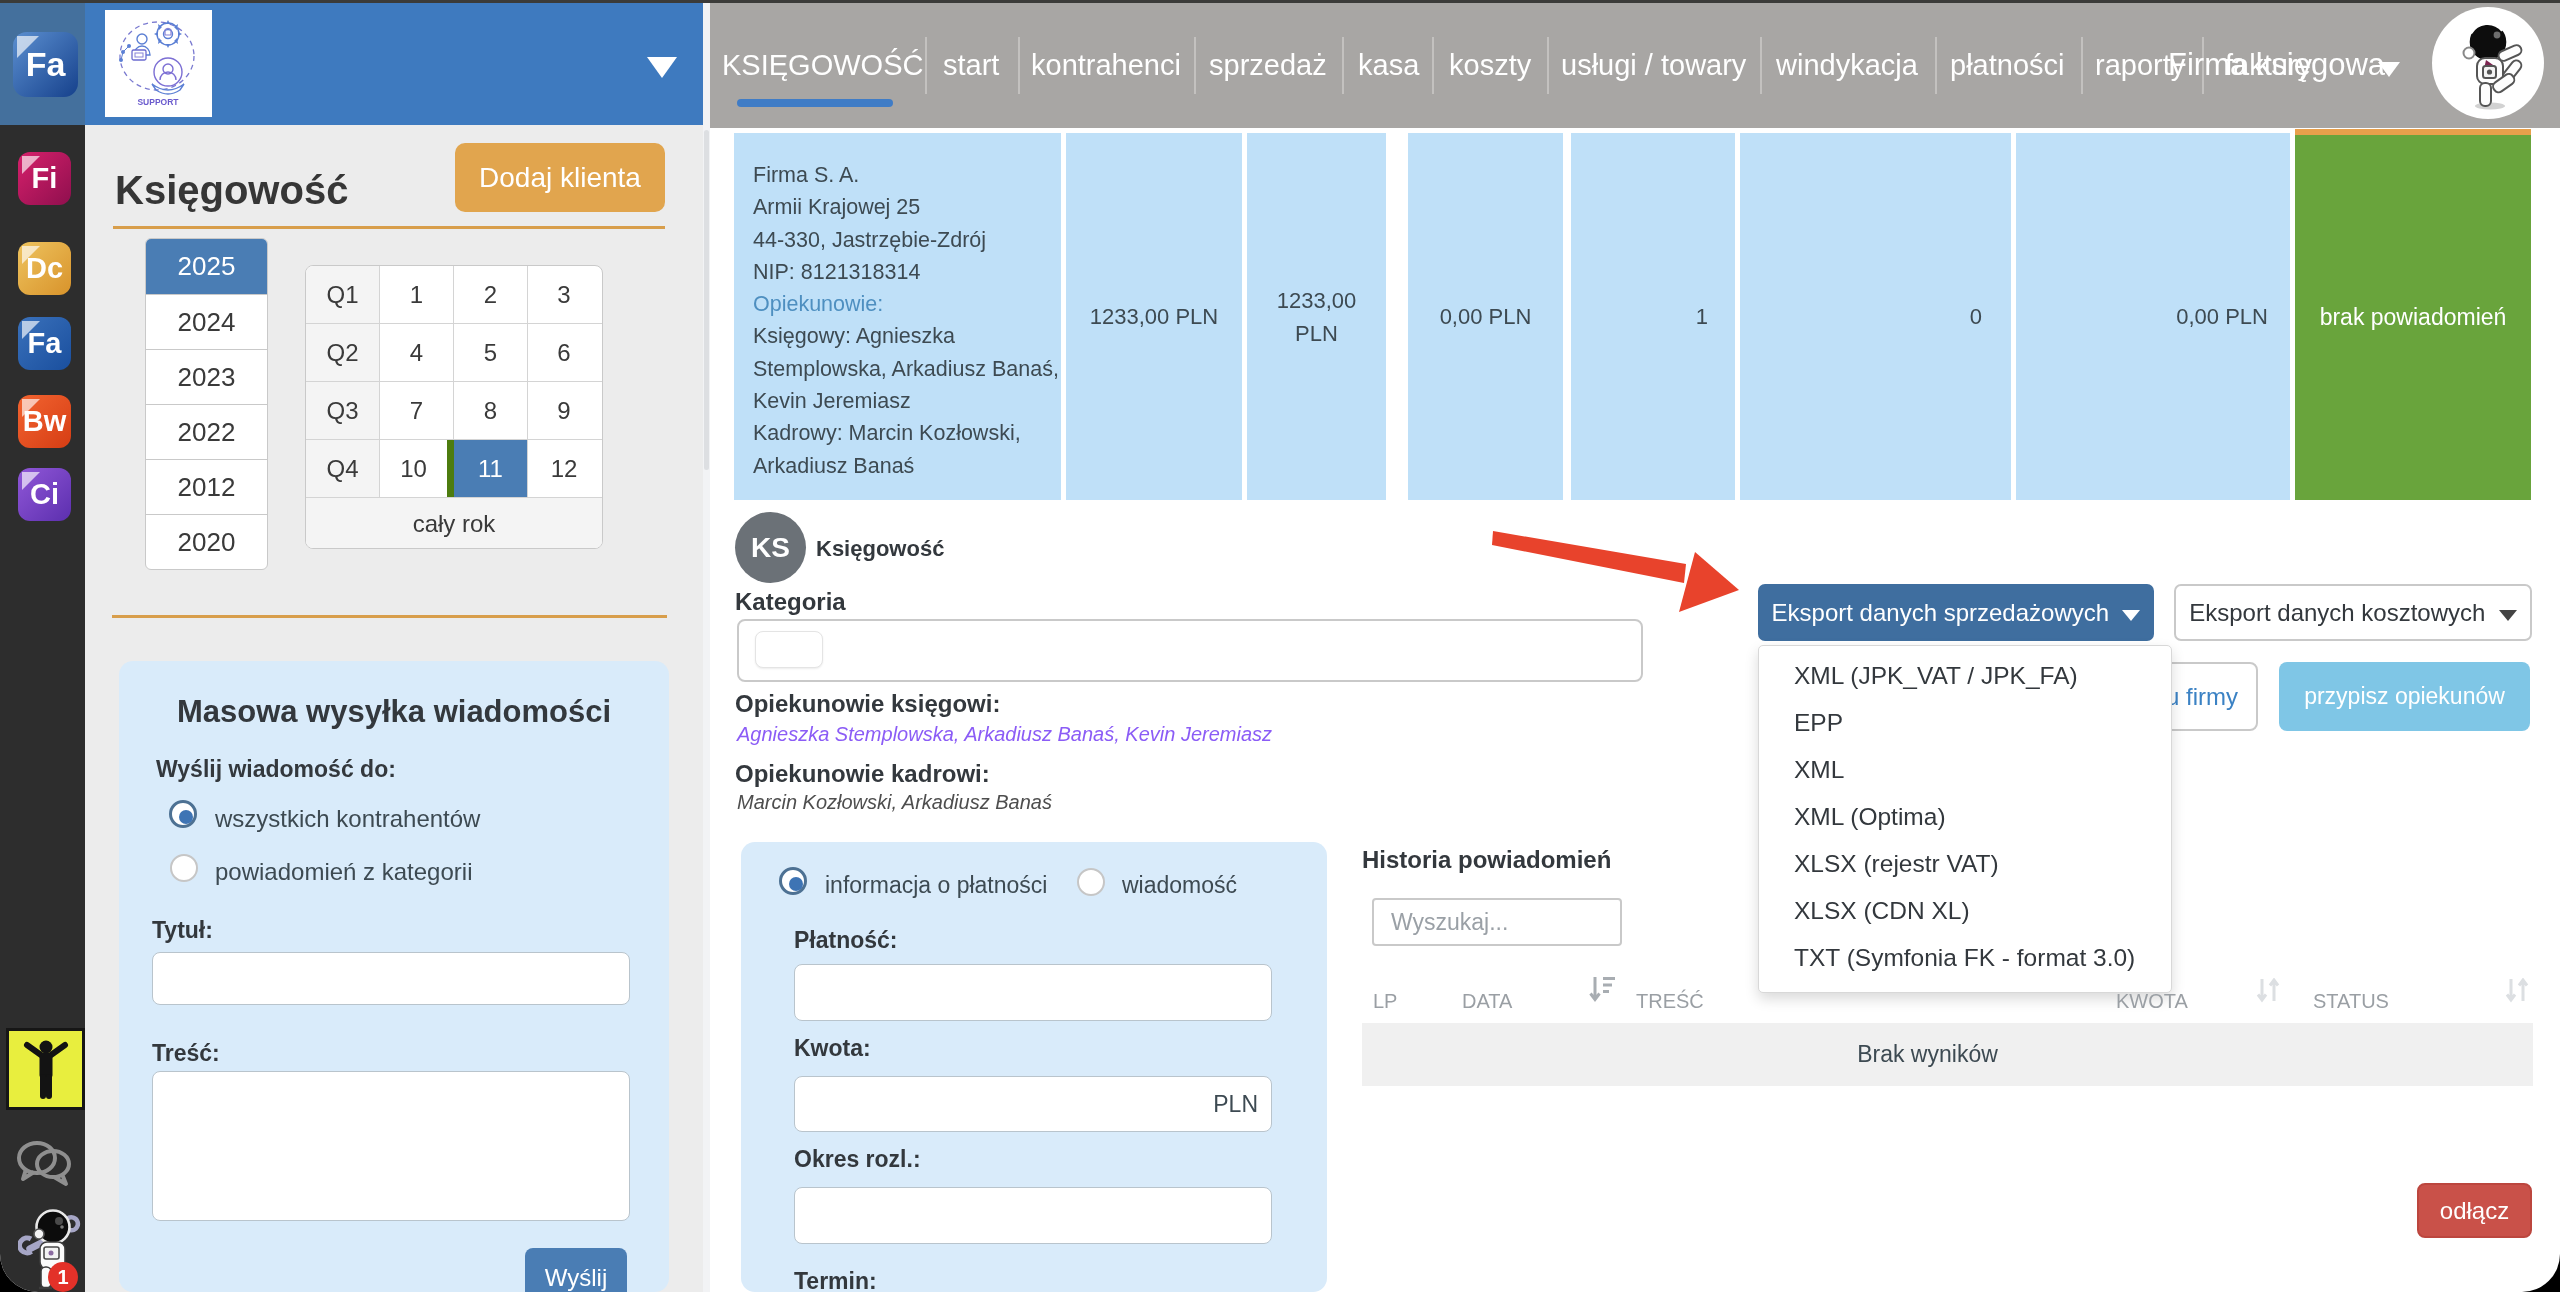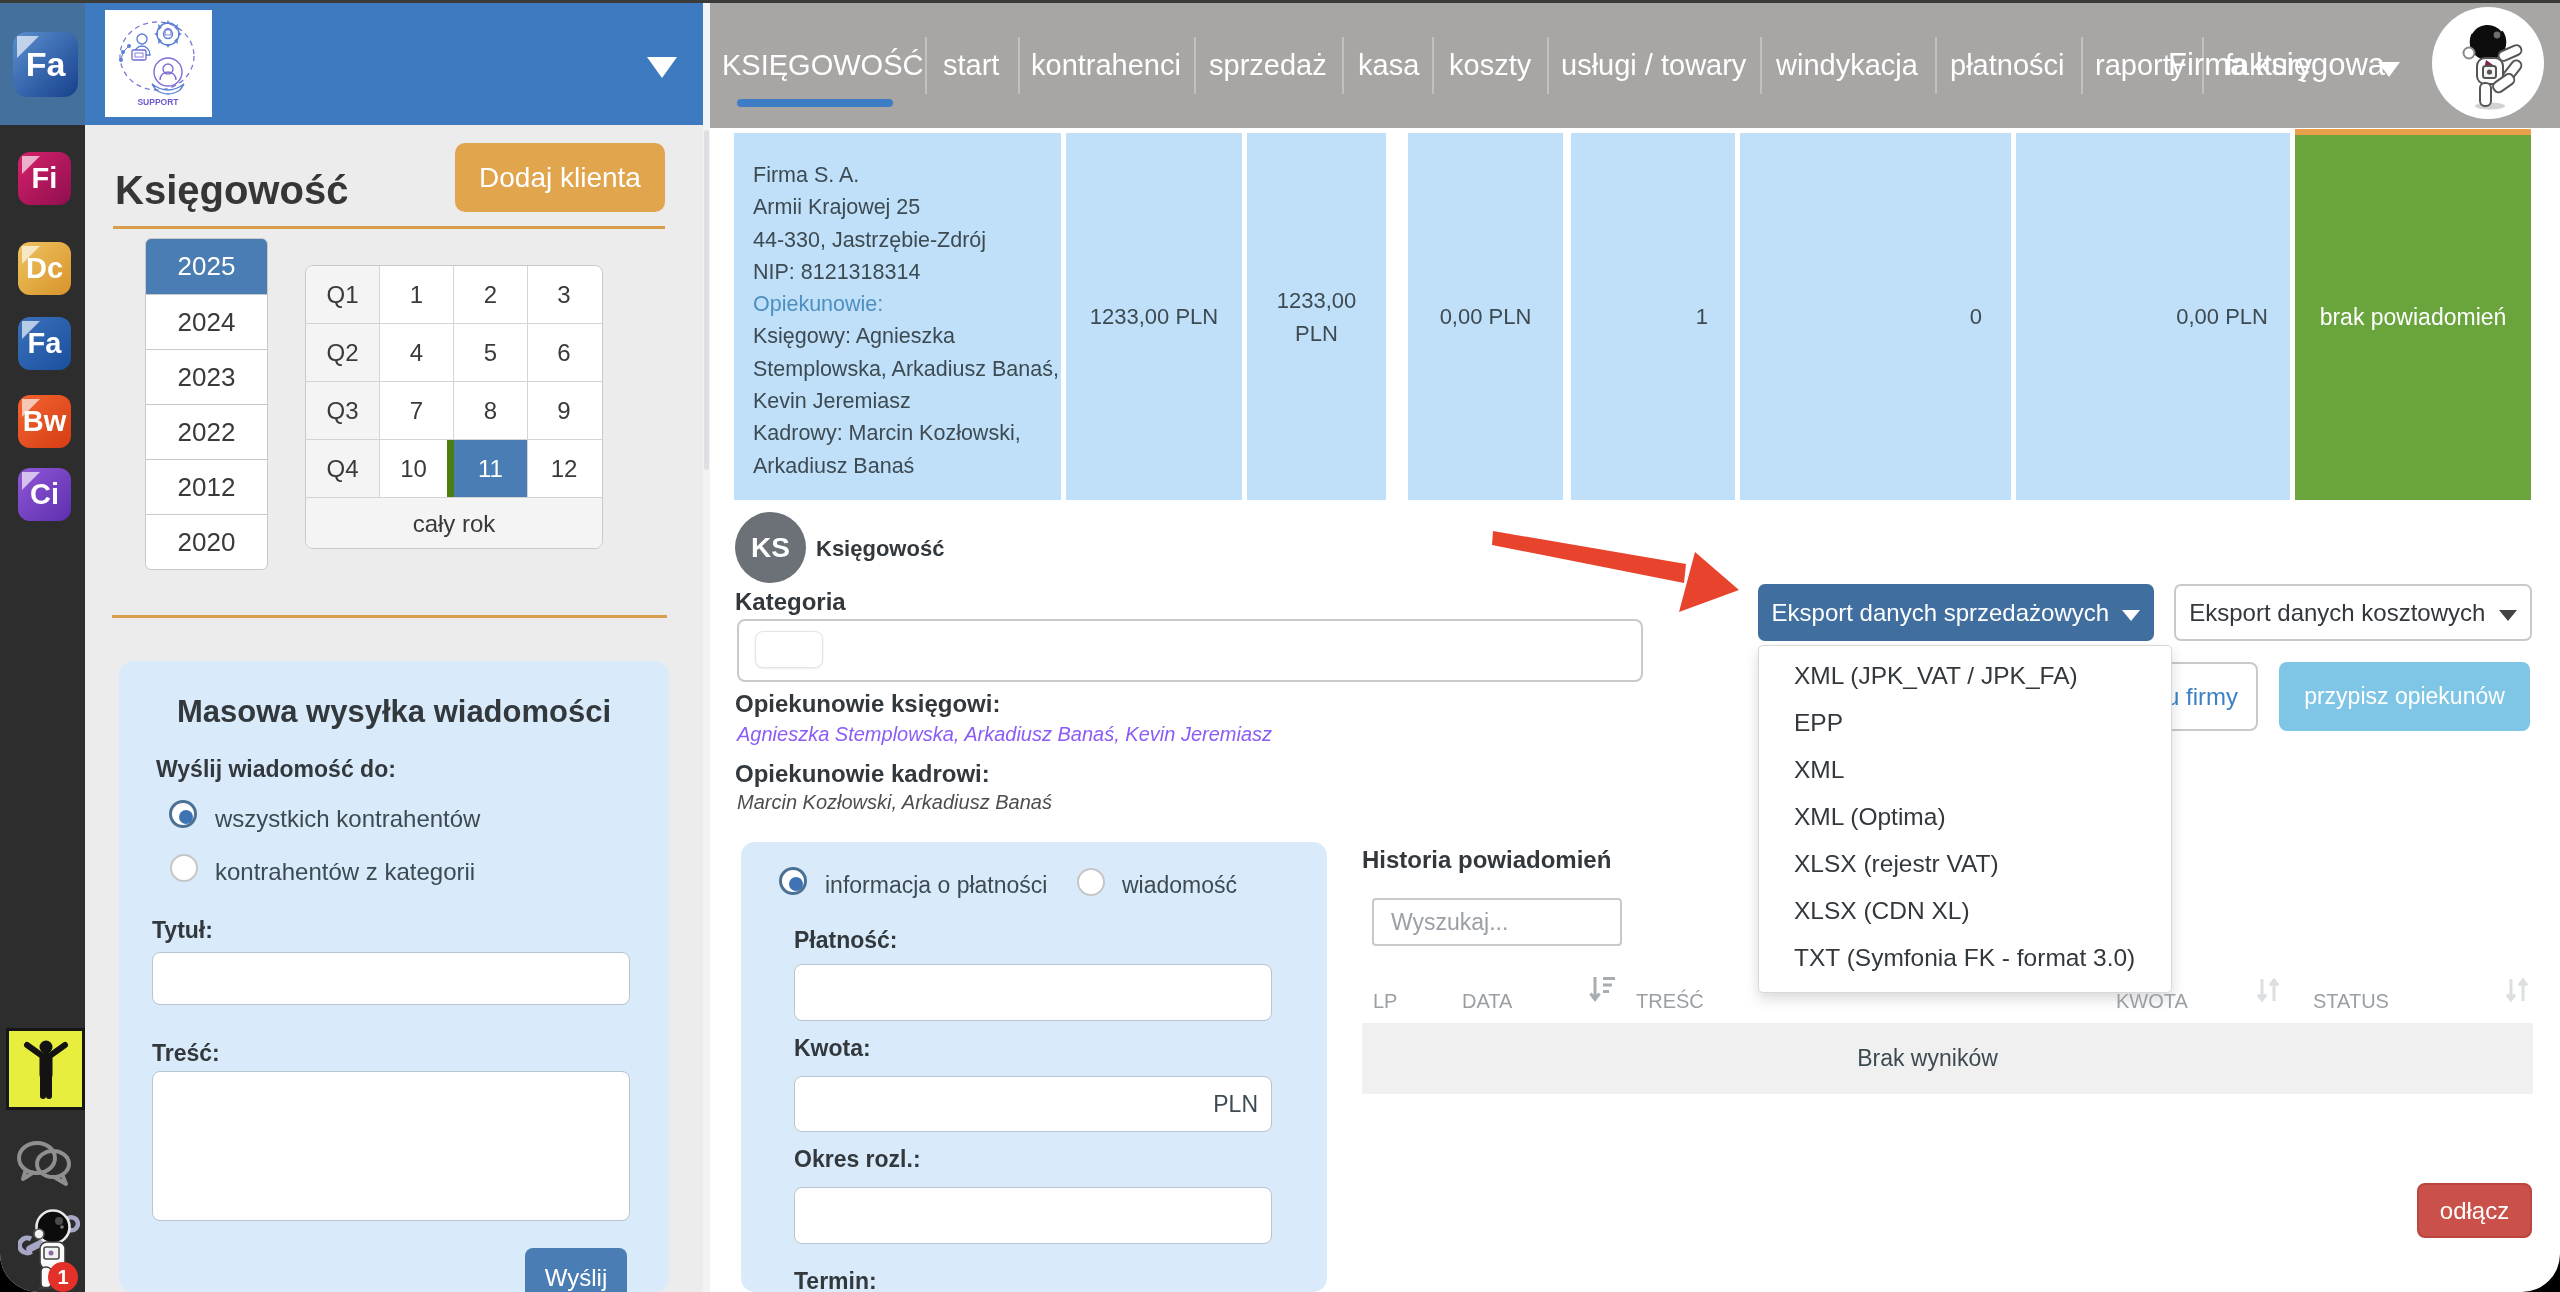--- a/index.html
+++ b/index.html
@@ -95,21 +95,21 @@
 
   <div class="abs" style="left:112px;top:615px;width:555px;height:3px;background:#d89e4b;"></div>
 
   <div class="abs" style="left:119px;top:661px;width:550px;height:631px;background:#d9ebfa;border-radius:14px;color:#33383d;">
     <div style="position:absolute;left:0;right:0;top:33px;text-align:center;font-size:31px;font-weight:bold;">Masowa wysyłka wiadomości</div>
     <div style="position:absolute;left:37px;top:95px;font-size:23px;font-weight:bold;">Wyślij wiadomość do:</div>
     <div style="position:absolute;left:50px;top:139px;width:28px;height:28px;border-radius:50%;background:#fff;border:3px solid #4d7193;"></div>
     <div style="position:absolute;left:60px;top:149px;width:14px;height:14px;border-radius:50%;background:#3e74b4;z-index:2;"></div>
     <div style="position:absolute;left:96px;top:144px;font-size:24px;color:#3d4a52;">wszystkich kontrahentów</div>
     <div style="position:absolute;left:51px;top:193px;width:28px;height:28px;border-radius:50%;background:#fff;border:2px solid #c6c6c6;"></div>
-    <div style="position:absolute;left:96px;top:197px;font-size:24px;color:#3d4a52;">kontrahentów z kategorii</div>
+    <div style="position:absolute;left:96px;top:197px;font-size:24px;color:#3d4a52;">powiadomień z kategorii</div>
     <div style="position:absolute;left:33px;top:256px;font-size:23px;font-weight:bold;">Tytuł:</div>
     <div style="position:absolute;left:33px;top:291px;width:478px;height:53px;background:#fff;border:1px solid #b9c4cc;border-radius:8px;"></div>
     <div style="position:absolute;left:33px;top:379px;font-size:23px;font-weight:bold;">Treść:</div>
     <div style="position:absolute;left:33px;top:410px;width:478px;height:150px;background:#fff;border:1px solid #b9c4cc;border-radius:8px;"></div>
     <div style="position:absolute;left:406px;top:587px;width:102px;height:60px;background:#4a7db4;border-radius:8px;color:#fff;font-size:24px;text-align:center;line-height:60px;">Wyślij</div>
   </div>
 
   <div class="abs" style="left:13px;top:32px;width:65px;height:65px;border-radius:14px;background:linear-gradient(135deg,#5b8fd0,#16418c);color:#fff;font-weight:bold;font-size:34px;display:flex;align-items:center;justify-content:center;">Fa</div>
   <div class="ico" style="top:152px;background:linear-gradient(135deg,#d6206b,#8f0f4e);">Fi</div>
   <div class="ico" style="top:242px;background:linear-gradient(135deg,#eec35e,#d8932b);">Dc</div>
@@ -269,20 +269,20 @@
   <div class="abs" style="left:2116px;top:990px;font-size:20px;color:#9a9fa4;">KWOTA</div>
   <svg class="abs" style="left:2255px;top:978px;" width="26" height="26" viewBox="0 0 26 26">
     <path d="M7 1 V21 M3 16.5 L7 22 L11 16.5" fill="none" stroke="#dcdfe2" stroke-width="3"></path>
     <path d="M19 23 V3 M15 7.5 L19 2 L23 7.5" fill="none" stroke="#dcdfe2" stroke-width="3"></path>
   </svg>
   <div class="abs" style="left:2313px;top:990px;font-size:20px;color:#9a9fa4;">STATUS</div>
   <svg class="abs" style="left:2504px;top:978px;" width="26" height="26" viewBox="0 0 26 26">
     <path d="M7 1 V21 M3 16.5 L7 22 L11 16.5" fill="none" stroke="#dcdfe2" stroke-width="3"></path>
     <path d="M19 23 V3 M15 7.5 L19 2 L23 7.5" fill="none" stroke="#dcdfe2" stroke-width="3"></path>
   </svg>
-  <div class="abs" style="left:1362px;top:1023px;width:1171px;height:71px;background:#f0f0f0;color:#3d4a52;font-size:23px;display:flex;align-items:center;justify-content:center;padding-right:40px;">Brak wyników</div>
+  <div class="abs" style="left:1362px;top:1023px;width:1171px;height:63px;background:#f0f0f0;color:#3d4a52;font-size:23px;display:flex;align-items:center;justify-content:center;padding-right:40px;">Brak wyników</div>
 
 
   <div class="abs" style="left:2417px;top:1183px;width:115px;height:55px;background:#c95149;border:2px solid #bc463e;border-radius:8px;color:#fff;font-size:24px;display:flex;align-items:center;justify-content:center;">odłącz</div>
 
   <div class="abs" style="left:0;top:0;width:2560px;height:3px;background:#3b3b39;"></div>
 
 </div>
 
 </body></html>

